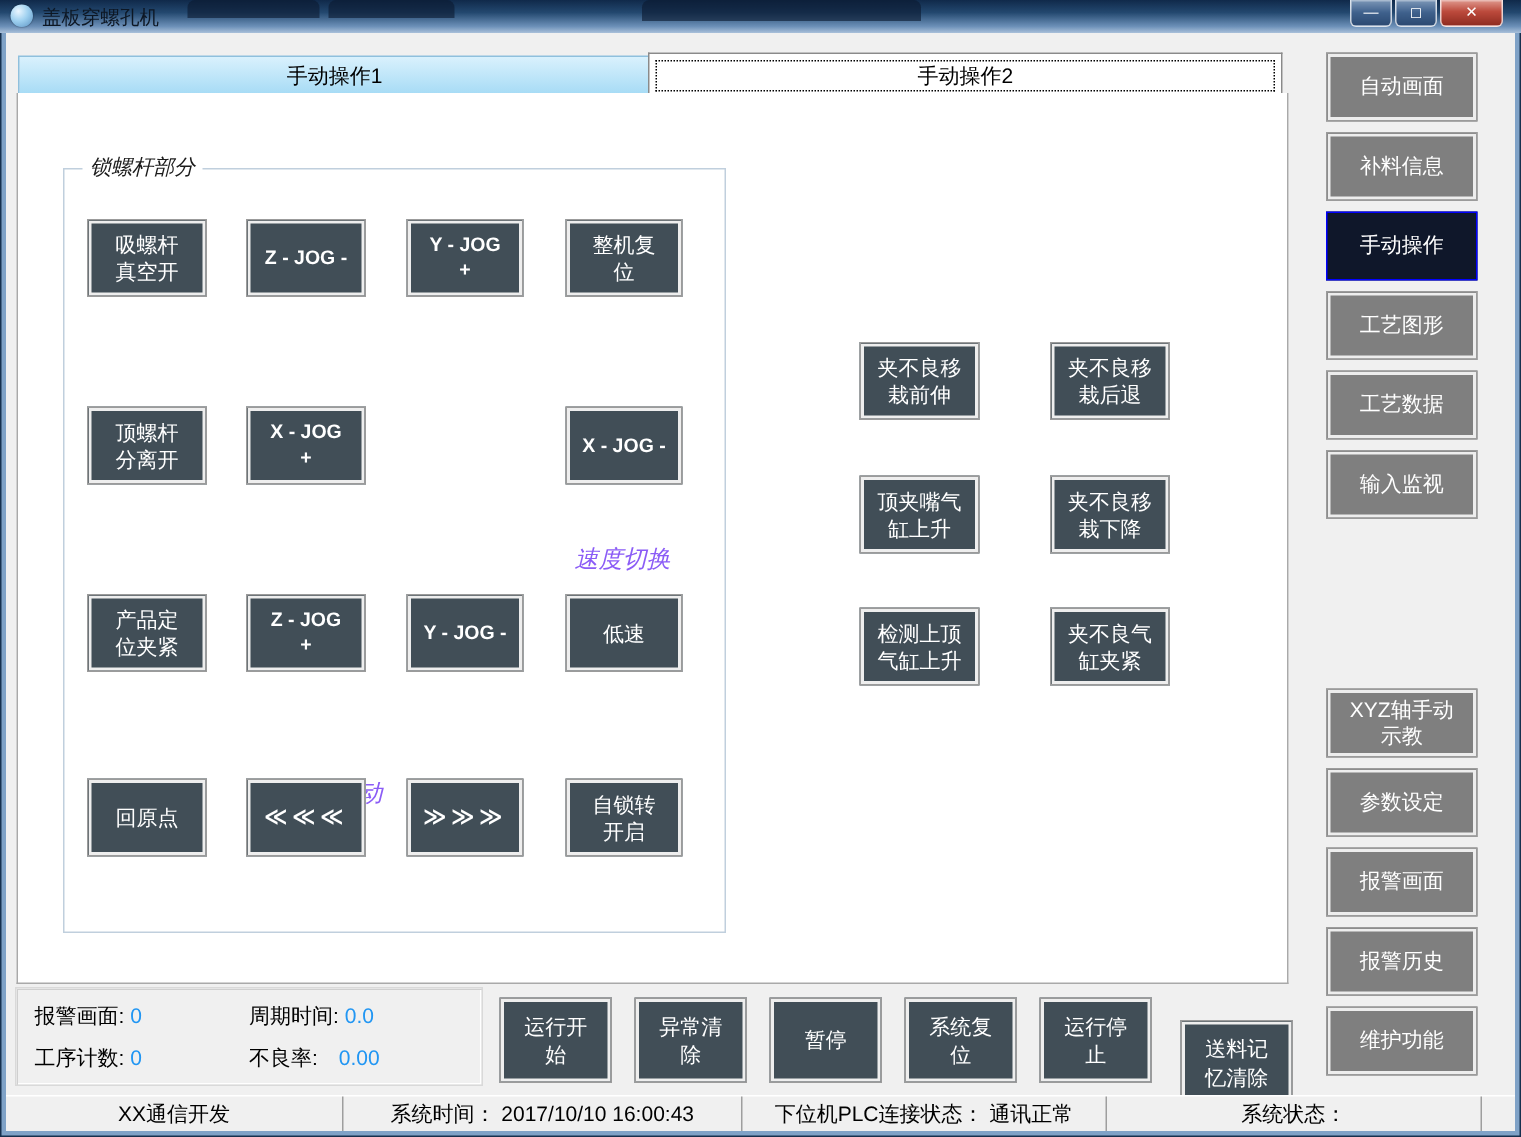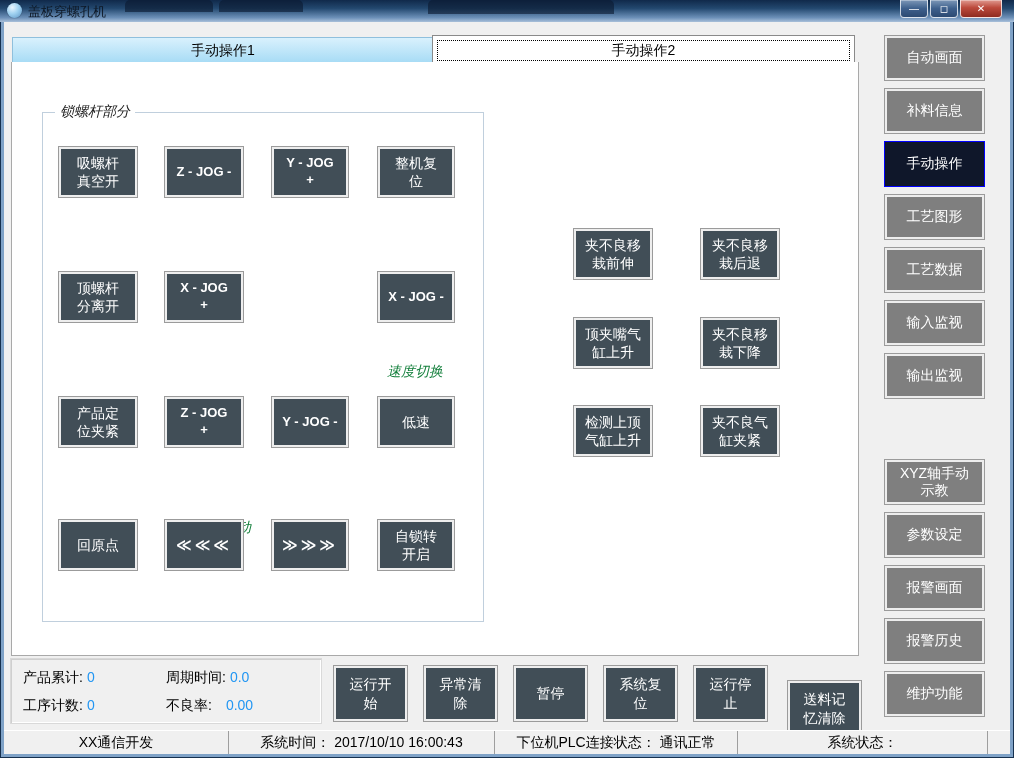--- a/index.html
+++ b/index.html
@@ -48,21 +48,21 @@
   .tabpage{
     position:absolute;left:11px;top:62px;width:846px;height:593px;background:#fff;
     border:1px solid #a9a9a9;border-top:none;
   }
   
   .groupbox{position:absolute;border:1px solid #c0cfdd;}
   .groupbox .legend{
     position:absolute;top:-10px;left:12px;background:#fff;padding:0 5px;
     font-size:14px;font-style:italic;color:#1a1a1a;white-space:nowrap;
   }
-  .free-label{position:absolute;font-size:14px;font-style:italic;color:#15803d;text-align:center;white-space:nowrap;}
+  .free-label{position:absolute;font-size:16px;font-style:italic;color:#8b5cf6;text-align:center;white-space:nowrap;}
   
   .hmi-btn{
     position:absolute;background:#414e57;color:#fff;
     border:1px solid #9b9b9b;box-shadow:inset 0 0 0 2px #eeeeee;
     display:flex;align-items:center;justify-content:center;text-align:center;
     font-size:14px;line-height:1.3;white-space:pre-line;cursor:pointer;
   }
   .hmi-btn.jog{font-weight:bold;font-size:13px;letter-spacing:0;}
   .hmi-btn.arrows{font-size:15px;font-weight:bold;letter-spacing:3px;}
   
@@ -164,31 +164,30 @@
 气缸上升</div>
   <div class="hmi-btn" style="left:700px;top:405px;width:78px;height:50px;">夹不良气
 缸夹紧</div>
 
   <div class="side-btn" style="top:35px;">自动画面</div>
   <div class="side-btn" style="top:88px;">补料信息</div>
   <div class="side-btn active" style="top:141px;">手动操作</div>
   <div class="side-btn" style="top:194px;">工艺图形</div>
   <div class="side-btn" style="top:247px;">工艺数据</div>
   <div class="side-btn" style="top:300px;">输入监视</div>
-  <div class="side-btn" style="top:353px;">输出监视</div>
   <div class="side-btn" style="top:459px;">XYZ轴手动
 示教</div>
   <div class="side-btn" style="top:512px;">参数设定</div>
   <div class="side-btn" style="top:565px;">报警画面</div>
   <div class="side-btn" style="top:618px;">报警历史</div>
   <div class="side-btn" style="top:671px;">维护功能</div>
 
   <div class="stats-panel">
     <div class="stat" style="left:12px;top:10px;">
-      <span>产品累计:</span><span class="val">0</span>
+      <span>报警画面:</span><span class="val">0</span>
     </div>
     <div class="stat" style="left:155px;top:10px;">
       <span>周期时间:</span><span class="val">0.0</span>
     </div>
     <div class="stat" style="left:12px;top:38px;">
       <span>工序计数:</span><span class="val">0</span>
     </div>
     <div class="stat" style="left:155px;top:38px;">
       <span>不良率:</span><span class="val" style="margin-left:14px;">0.00</span>
     </div>

